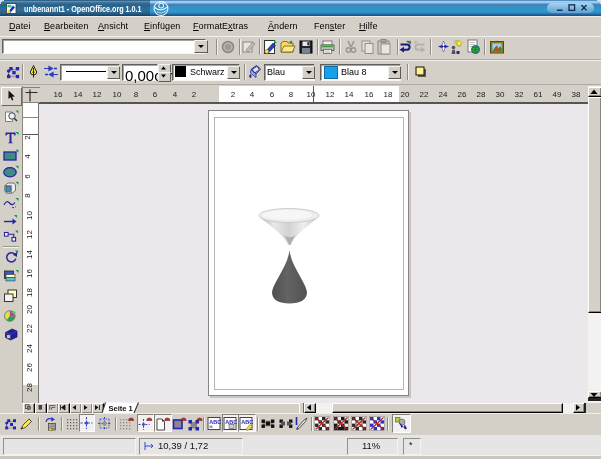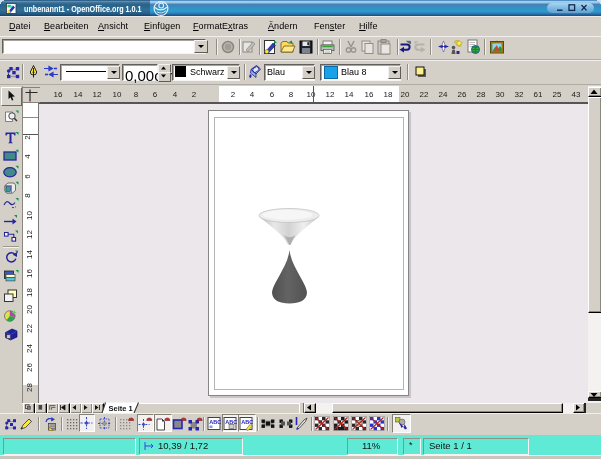--- a/index.html
+++ b/index.html
@@ -49,21 +49,21 @@
 #margin{position:absolute;left:5px;top:6px;right:4px;bottom:5px;border:1px solid #b5b5b5;}
 
 #vscroll{left:588px;top:86px;width:13px;height:317px;background:#f4f2f1;}
 .sbtn{position:absolute;background:#d4d0c8;border-top:1px solid #fff;border-left:1px solid #fff;
  border-bottom:1px solid #000;border-right:1px solid #000;box-shadow:inset -1px -1px 0 #8a877f;}
 .thumb{position:absolute;background:#d4d0c8;border-top:1px solid #fff;border-left:1px solid #fff;
  border-bottom:1px solid #000;border-right:1px solid #000;box-shadow:inset -1px -1px 0 #8a877f;}
 
 #tabrow{left:0;top:403px;width:601px;height:10px;background:#d4d0c8;}
 #optbar{left:0;top:413px;width:601px;height:21px;background:#d4d0c8;border-top:1px solid #f0efed;border-bottom:1px solid #aeaba3;}
-#statusbar{left:0;top:435px;width:601px;height:24px;background:#5eead4;}
+#statusbar{left:0;top:435px;width:601px;height:24px;background:#e5e5e5;}
 .spanel{position:absolute;top:3px;height:15px;border-top:1px solid #928f87;border-left:1px solid #928f87;
  border-bottom:1px solid #f4f3f1;border-right:1px solid #f4f3f1;font-size:9.5px;color:#111;}
 .spanel div{position:absolute;top:1px;white-space:nowrap;}
 .minibtn{position:absolute;background:#d4d0c8;border-top:1px solid #fff;border-left:1px solid #fff;
  border-bottom:1px solid #000;border-right:1px solid #000;box-shadow:inset -1px -1px 0 #8a877f;}
 svg{position:absolute;overflow:visible;}
 .ltbtn{position:absolute;width:19px;height:17px;background:#d8d5ce;border-top:1px solid #fff;border-left:1px solid #fff;border-bottom:1px solid #6a675f;border-right:1px solid #6a675f;}
 #tabstrip{position:absolute;left:22px;top:403px;width:277px;height:10px;background:#d4d0c8;border-top:1px solid #fff;}
 </style></head>
 <body>
@@ -283,22 +283,22 @@
     <span class="rnum" style="left:329px">16</span>
  <span class="rnum" style="left:348px">18</span>
     <span class="rnum" style="left:365px">20</span>
  <span class="rnum" style="left:384px">22</span>
     <span class="rnum" style="left:403px">24</span>
  <span class="rnum" style="left:422px">26</span>
     <span class="rnum" style="left:441px">28</span>
  <span class="rnum" style="left:460px">30</span>
     <span class="rnum" style="left:479px">32</span>
  <span class="rnum" style="left:498px">61</span>
-    <span class="rnum" style="left:517px">25</span>
- <span class="rnum" style="left:536px">43</span>
+    <span class="rnum" style="left:517px">49</span>
+ <span class="rnum" style="left:536px">38</span>
  <div style="position:absolute;left:273px;top:0;width:1px;height:16px;background:#555"></div>
 </div>
 <div class="abs" id="vruler">
  <div style="position:absolute;left:0px;top:0px;width:15px;height:14px;background:#fff;border:1px solid #8a8a8a;border-top:none"></div>
  <div id="vrulwhite" style="top:15px;height:267px"></div>
  <span class="vnum" style="top:30px">2</span>
     <span class="vnum" style="top:49px">4</span>
  <span class="vnum" style="top:69px">6</span>
     <span class="vnum" style="top:88px">8</span>
  <span class="vnum" style="top:108px">10</span>
@@ -688,18 +688,15 @@
   <svg style="left:4px;top:2px" width="12" height="10" viewBox="0 0 12 10">
    <path d="M1 1 V9 M1 5 H9 M7 3 L9 5 L7 7" fill="none" stroke="#3548d8" stroke-width="1"></path>
   </svg>
     </div>
  <div class="spanel" style="left:347px;width:49px">
       <div style="left:14px">11%</div>
     </div>
  <div class="spanel" style="left:403px;width:16px">
       <div style="left:5px;font-size:9px">*</div>
     </div>
- <div class="spanel" style="left:423px;width:104px">
-      <div style="left:5px">Seite 1 / 1</div>
-    </div>
 </div>
 <div class="abs" style="left:0;top:455px;width:601px;height:1px;background:#f4f3f1"></div>
 <div class="abs" style="left:0;top:456px;width:601px;height:3px;background:#cac6be"></div>
 
 </body></html>

